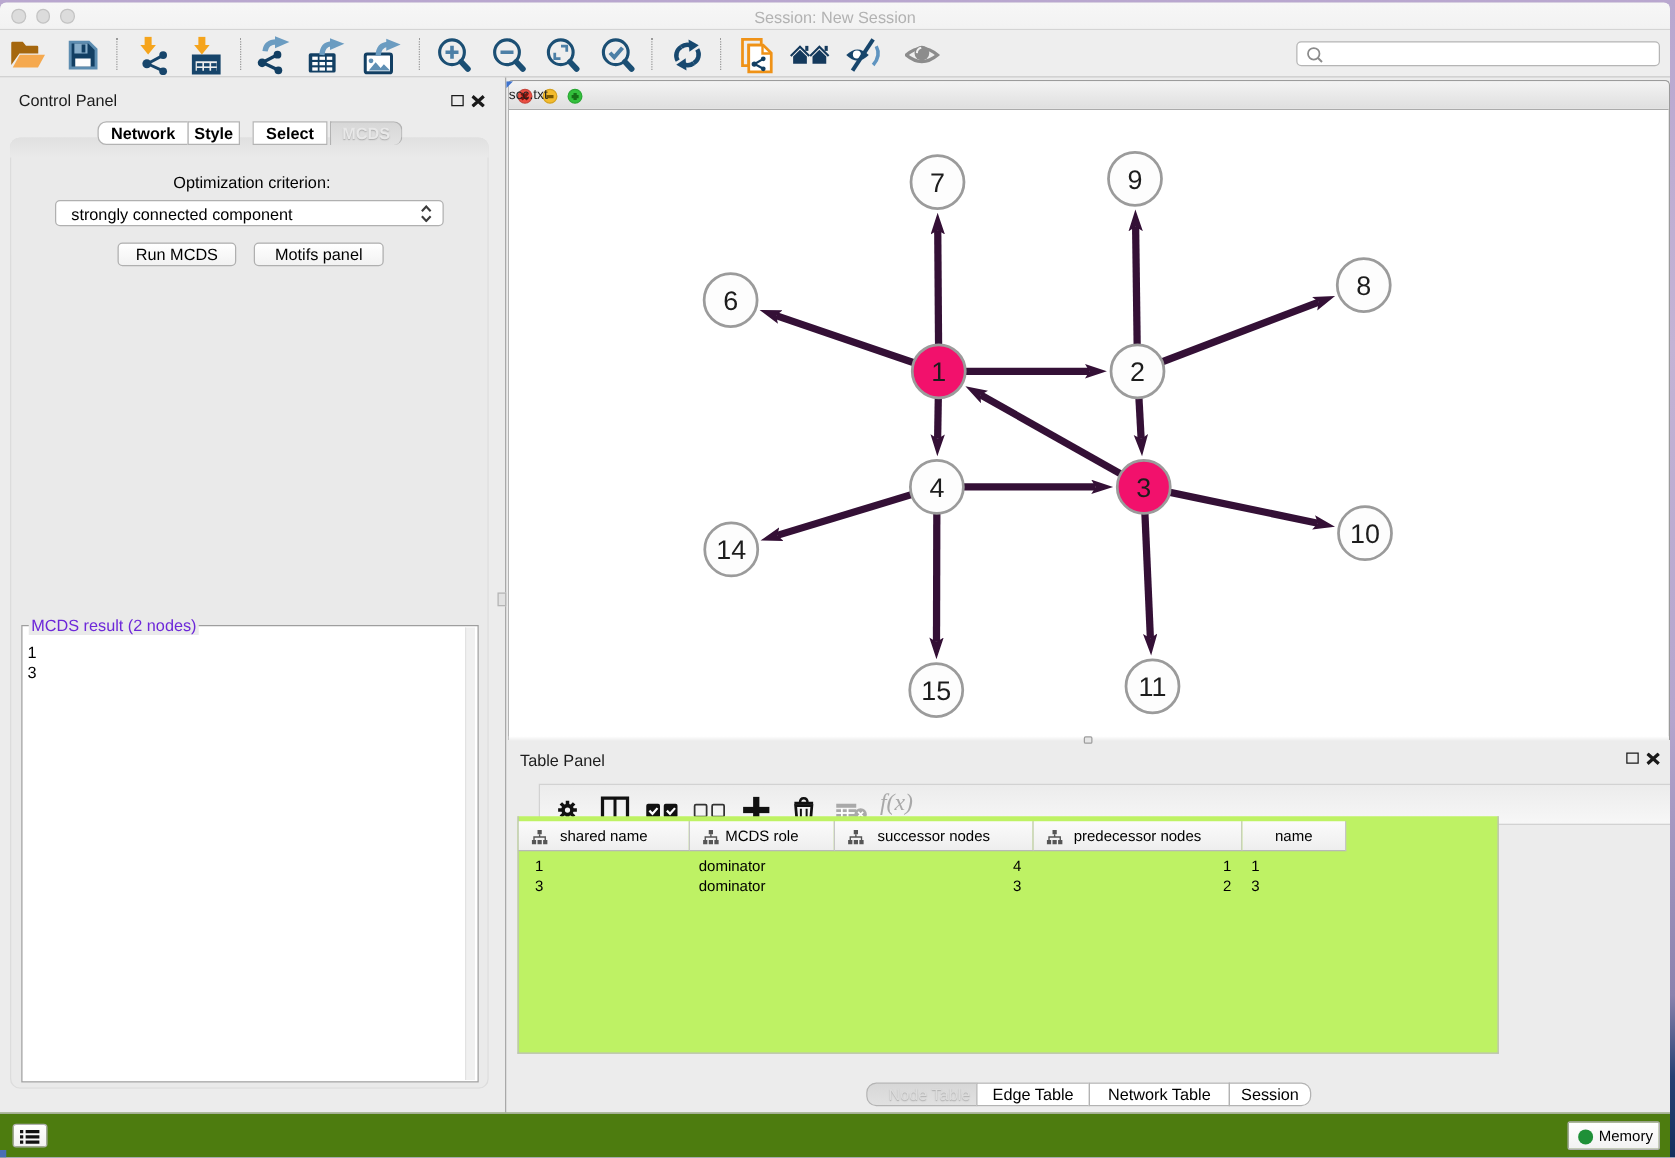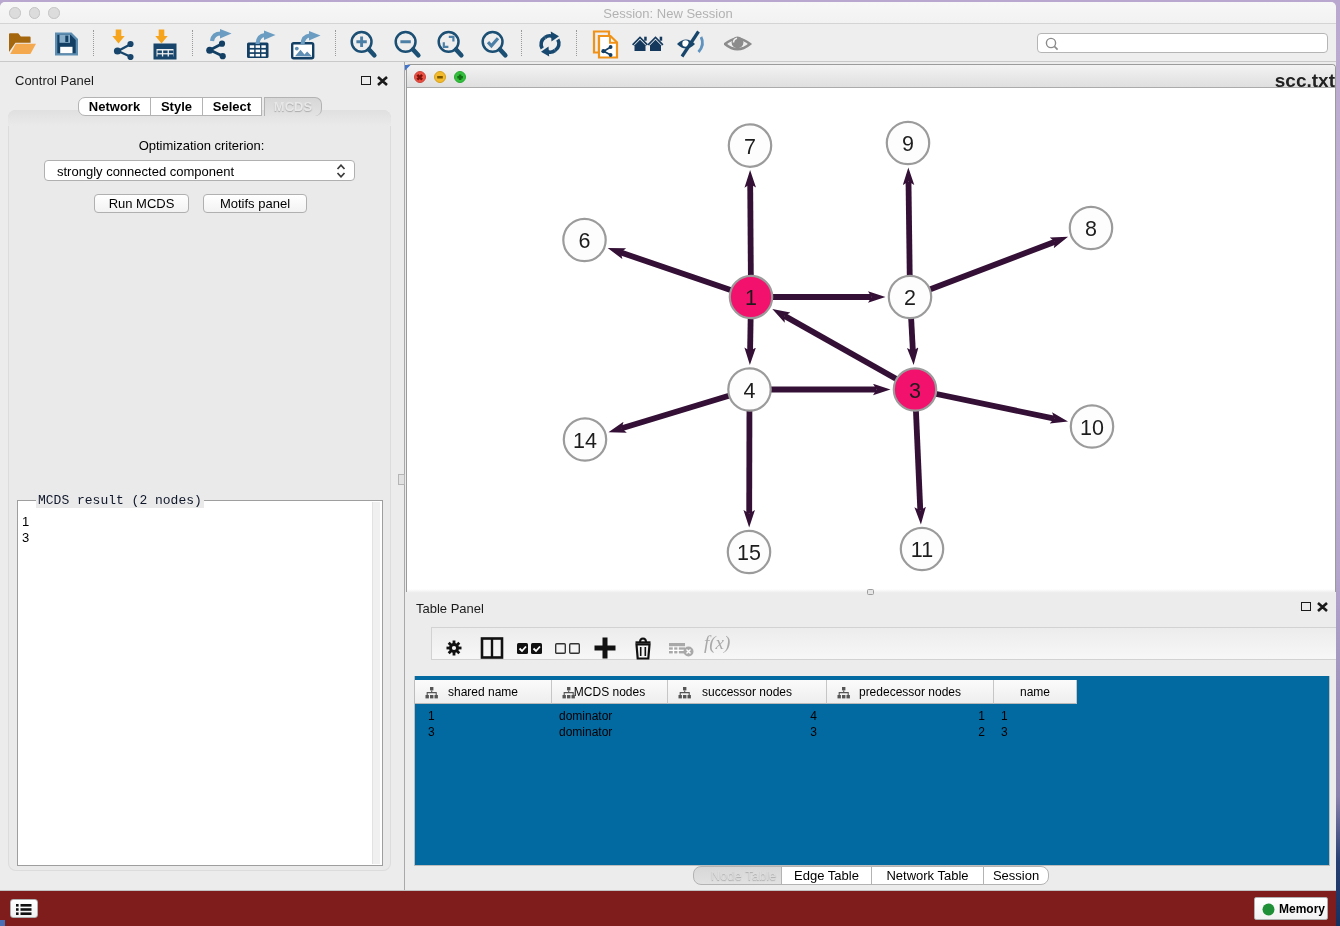--- a/index.html
+++ b/index.html
@@ -44,43 +44,43 @@
 
 .btn { position:absolute; background:linear-gradient(180deg,#ffffff,#f2f2f2);
   border:1px solid #b0b0b0; border-radius:4px; font-size:13px; color:#000;
   text-align:center; }
 
 #netwin { position:absolute; left:406px; top:62px; width:930px; height:528px;
   background:#fff; border:1px solid #9b9b9b; border-bottom:none; border-radius:4px 4px 0 0; }
 #nw-title { position:absolute; left:0; top:0; width:928px; height:23px;
   background:linear-gradient(180deg,#f3f3f3,#dfdfdf); border-bottom:1px solid #ababab;
   border-radius:4px 4px 0 0; }
-#nw-title .t { position:absolute; top:5px; width:100%; text-align:right; font-size:19px;
-  font-weight:bold; color:#222; }
+#nw-title .t { position:absolute; top:5px; width:100%; text-align:left; font-size:11px;
+  font-weight:normal; color:#222; }
 .tfl { position:absolute; top:6.5px; width:11px; height:11px; border-radius:50%; }
 
 #tablepanel { position:absolute; left:406px; top:595px; width:930px; height:295px;
   background:#ececec; }
 #tp-toolbar { position:absolute; left:25px; top:30px; width:916px; height:33px;
   background:linear-gradient(180deg,#ececec,#f7f7f7); border:1px solid #d2d2d2; }
 #tp-header, #tp-rows { position:absolute; left:0; top:0; width:100%; }
-#tp-table { position:absolute; left:8px; top:79px; width:916px; height:190px;
-  background:#0369a1; border:1px solid #bdbdbd; border-top:none; }
+#tp-table { position:absolute; left:8px; top:56px; width:785px; height:190px;
+  background:#bef264; border:1px solid #bdbdbd; border-top:none; }
 .th { position:absolute; top:0; height:24px; background:linear-gradient(180deg,#fbfbfb,#eeeeee);
   border-right:1px solid #c6c6c6; border-bottom:1px solid #b9b9b9; font-size:12px; color:#000;
   text-align:center; line-height:24px; }
 .td { position:absolute; font-size:12px; color:#000; height:16px; line-height:16px; }
 
 .btab { position:absolute; top:0; height:19px; background:#fff; border:1px solid #b3b3b3;
   font-size:13px; color:#000; text-align:center; line-height:17px; }
 .btab.sel { background:linear-gradient(180deg,#d7d7d7,#e1e1e1); color:#dcdcdc;
   text-shadow:0 1px 1px #aaa; }
 
 #statusbar { position:absolute; left:0; top:888px; width:1336px; height:36px;
-  background:#7f1d1d; border-top:1px solid #c2c2c2;font-weight:bold; }
+  background:#4d7c0f; border-top:1px solid #c2c2c2; }
 </style>
 </head>
 <body>
 <div id="desk">
 <div id="app">
 
 <div id="titlebar">
   <div class="tl" style="left:9px;"></div>
   <div class="tl" style="left:28.5px;"></div>
   <div class="tl" style="left:48px;"></div>
@@ -255,38 +255,38 @@
 <div id="cpanel">
   <div class="hdr">Control Panel</div>
   <div class="wbtn-sq" style="left:361px; top:14px;"></div>
   <div class="wbtn-x" style="left:377px; top:14px;">
           <svg width="11" height="10">
             <path d="M1,1 L10,9 M10,1 L1,9" stroke="#1a1a1a" stroke-width="2.6"></path>
           </svg>
         </div>
   <div class="tabrow" style="left:78px; top:35px; width:244px;">
     <div class="tab" style="left:0; width:73px; border-radius:7px 0 0 7px;">Network</div>
-    <div class="tab" style="left:72px; width:53px;">Style</div>
+    <div class="tab" style="left:72px; width:42px;">Style</div>
     <div class="tab" style="left:124px; width:60px;">Select</div>
     <div class="tab sel" style="left:186px; width:58px; border-radius:0 7px 7px 0;">MCDS</div>
   </div>
   <div id="cp-content"></div>
   <div style="position:absolute; left:0; top:76px; width:403px; font-size:13px; color:#000; text-align:center;">Optimization criterion:</div>
   <div style="position:absolute; left:44px; top:98px; width:311px; height:21px; background:#fff; border:1px solid #b0b0b0; border-radius:4px;">
     <span style="position:absolute; left:12px; top:3px; font-size:13px;">strongly connected component</span>
     <svg width="10" height="14" style="position:absolute; right:8px; top:3px;">
       <path d="M1.5,5 L5,1.2 L8.5,5" fill="none" stroke="#3c3c3c" stroke-width="1.7"></path>
       <path d="M1.5,9 L5,12.8 L8.5,9" fill="none" stroke="#3c3c3c" stroke-width="1.7"></path>
     </svg>
   </div>
   <div class="btn" style="left:94px; top:132px; width:95px; height:19px; line-height:18px;">Run MCDS</div>
   <div class="btn" style="left:203px; top:132px; width:104px; height:19px; line-height:18px;">Motifs panel</div>
 
   <div style="position:absolute; left:17px; top:438px; width:366px; height:366px; border:1px solid #9e9e9e; background:#fff;">
-    <div style="position:absolute; left:18px; top:-8px; background:#eaeaea; padding:0 2px; font-size:13px; color:#0f172a;font-family:Liberation Mono, monospace;">MCDS result (2 nodes)</div>
+    <div style="position:absolute; left:5px; top:-8px; background:#eaeaea; padding:0 2px; font-size:13px; color:#6d28d9;">MCDS result (2 nodes)</div>
     <div style="position:absolute; left:4px; top:13px; font-size:13px;">1</div>
     <div style="position:absolute; left:4px; top:29px; font-size:13px;">3</div>
     <div style="position:absolute; right:2px; top:1px; width:8px; height:362px; background:#f0f0f0; border-left:1px solid #e2e2e2;"></div>
   </div>
 </div>
 
 <div style="position:absolute; left:404px; top:60px; width:1px; height:828px; background:#a9a9a9;"></div>
 <div style="position:absolute; left:398px; top:472px; width:7px; height:11px; background:#e2e2e2; border:1px solid #b5b5b5;"></div>
 
 <svg width="6" height="6" style="position:absolute; left:405px; top:63px; z-index:6;">
@@ -425,21 +425,21 @@
       </g>
       <circle cx="21.5" cy="16.5" r="5" fill="#a9a9a9"></circle>
       <path d="M19.5,14.5 l4,4 m0,-4 l-4,4" stroke="#fff" stroke-width="1.4"></path>
     </svg>
 
     <div style="position:absolute; left:272px; top:4px; font-family:'Liberation Serif',serif; font-style:italic; font-size:19px; color:#a9a9a9;">f(x)</div>
   </div>
   <div id="tp-table">
     <div id="tp-header" style="top:4px;">
       <div class="th" style="left:0; width:137px;">shared name</div>
-      <div class="th" style="left:137px; width:116px;">MCDS nodes</div>
+      <div class="th" style="left:137px; width:116px;">MCDS role</div>
       <div class="th" style="left:253px; width:159px;">successor nodes</div>
       <div class="th" style="left:412px; width:167px;">predecessor nodes</div>
       <div class="th" style="left:579px; width:83px; border-right:1px solid #c6c6c6;">name</div>
       <svg width="14" height="12" style="position:absolute; left:10px; top:7px;" class="thicn">
               <use href="#orgicon"></use>
             </svg>
       <svg width="14" height="12" style="position:absolute; left:147px; top:7px;">
               <use href="#orgicon"></use>
             </svg>
       <svg width="14" height="12" style="position:absolute; left:263px; top:7px;">

